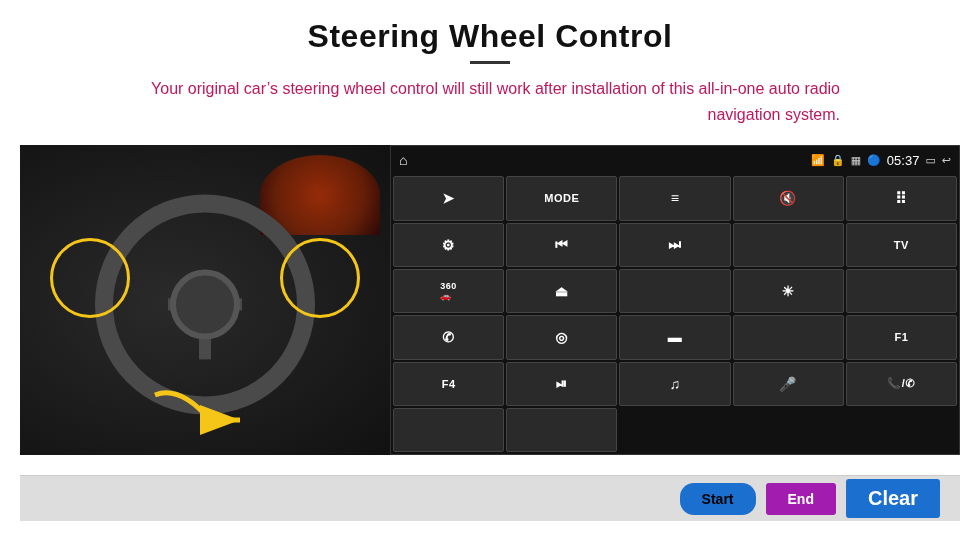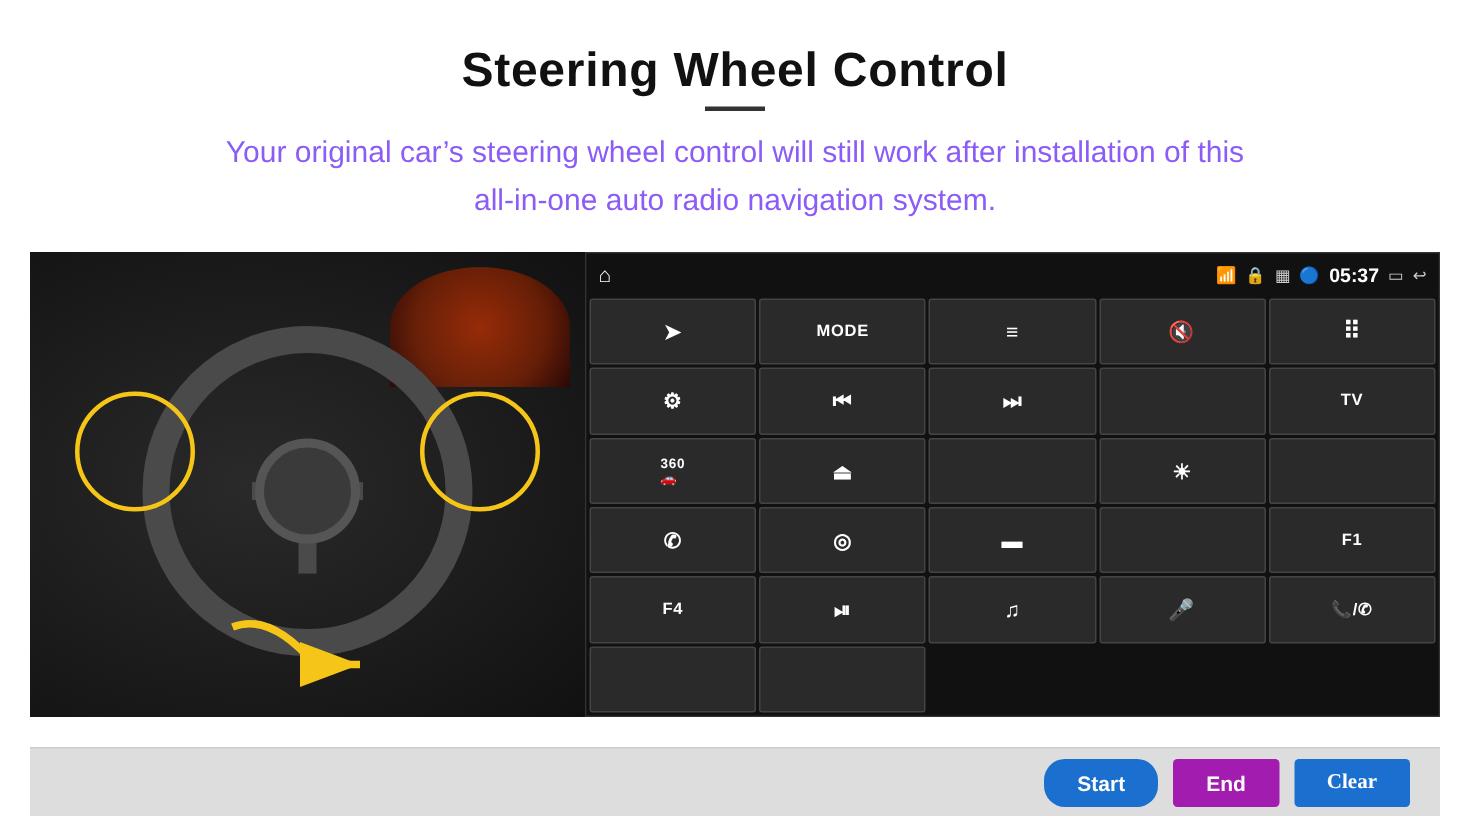--- a/index.html
+++ b/index.html
@@ -9,39 +9,39 @@
       font-family: Arial, sans-serif;
       background: #fff;
       overflow: hidden;
     }
     .page {
       width: 980px;
       height: 544px;
       display: flex;
       flex-direction: column;
       align-items: center;
-      padding: 28px 20px 0;
+      padding: 18px 20px 0;
     }
     .title {
       font-size: 32px;
       font-weight: 900;
       color: #111;
       margin-bottom: 6px;
       letter-spacing: 0.5px;
     }
     .title-divider {
       width: 40px;
       height: 3px;
       background: #333;
       margin: 0 auto 12px;
     }
     .subtitle {
-      font-size: 20px;
-      color: #8b5cf6;
-      text-align: center;
+      font-size: 16px;
+      color: #be185d;
+      text-align: right;
       line-height: 1.6;
       margin-bottom: 18px;
       max-width: 700px;
     }
     .content-area {
       display: flex;
       flex-direction: row;
       width: 100%;
       gap: 0;
       height: 330px;
@@ -156,21 +156,21 @@
       gap: 6px;
       color: #fff;
       font-size: 12px;
     }
     .status-icon {
       color: #ccc;
       font-size: 11px;
     }
     .time {
       font-size: 13px;
-      font-weight: bold;
+      font-weight: normal;
       color: #fff;
     }
     .hu-buttons-grid {
       display: grid;
       grid-template-columns: repeat(5, 1fr);
       grid-template-rows: repeat(6, 1fr);
       flex: 1;
       gap: 2px;
       padding: 2px;
       background: #111;
@@ -198,21 +198,21 @@
       background: #ddd;
       display: flex;
       align-items: center;
       justify-content: flex-end;
       padding: 0 20px;
       gap: 10px;
       border-top: 1px solid #ccc;
     }
     .btn-start {
       background: #1a6fcf;
-      color: #ffffff;
+      color: #000000;
       border: none;
       padding: 8px 22px;
       font-size: 14px;
       font-weight: bold;
       border-radius: 14px;
       cursor: pointer;
     }
     .btn-end {
       background: #a21caf;
       color: #fff;
@@ -221,25 +221,24 @@
       font-size: 14px;
       font-weight: bold;
       border-radius: 3px;
       cursor: pointer;
     }
     .btn-clear {
       background: #1a6fcf;
       color: #fff;
       border: none;
       padding: 8px 22px;
-      font-size: 14px;
+      font-size: 20px;
       font-weight: bold;
       border-radius: 3px;
       cursor: pointer;
-      font-family: Liberation Serif, serif;
     }
     
     .gauge-cluster {
       position: absolute;
       top: 10px;
       right: 10px;
       width: 120px;
       height: 80px;
       border-radius: 50% 50% 0 0;
       background: radial-gradient(circle, #cc3300 0%, #882200 60%, #330000 100%);

